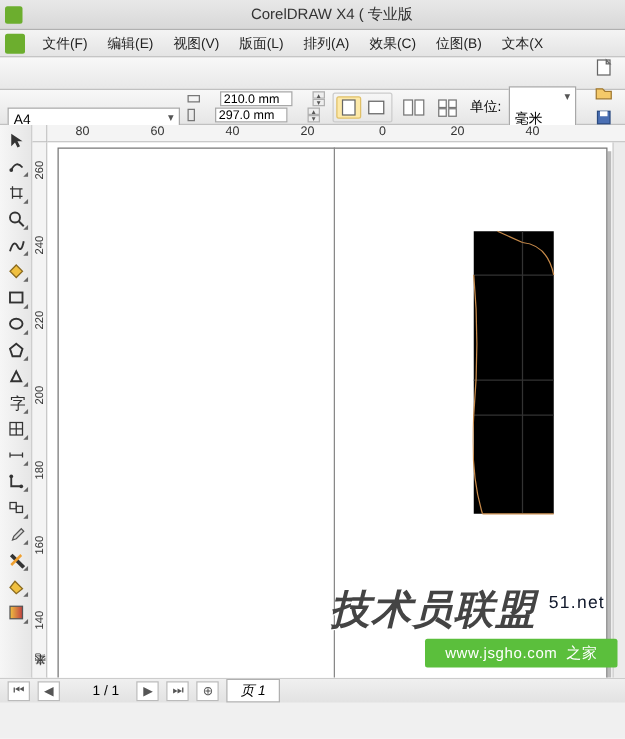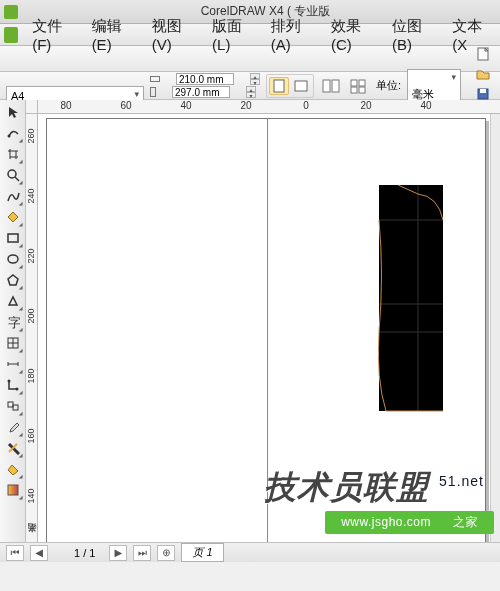--- a/index.html
+++ b/index.html
@@ -6,21 +6,21 @@
 body { width: 500px; height: 591px; background: #f0f0f0; overflow: hidden; position: relative; font-size: 11px; }
 
 
 .titlebar { height: 24px; background: linear-gradient(#e8e8e8,#d8d8d8); display: flex; align-items: center; border-bottom: 1px solid #b0b0b0; gap: 23px; }
 .titlebar .corner-icon { width: 14px; height: 14px; background: #6CAE2E; margin-left: 4px; border-radius: 2px; }
 .titlebar .title { flex: 1; text-align: center; color: #333; font-size: 12px; padding-right: 10px; }
 
 
 .menubar { height: 22px; background: linear-gradient(#f4f4f4,#e4e4e4); border-bottom: 1px solid #b8b8b8; display: flex; align-items: center; padding-left: 4px; }
 .menubar .app-icon { width: 16px; height: 16px; background: #6CAE2E; margin-right: 6px; border-radius: 2px; }
-.menubar .menu-item { padding: 2px 8px; font-size: 15px; color: #222; cursor: default; }
+.menubar .menu-item { padding: 2px 8px; font-size: 11px; color: #222; cursor: default; }
 
 
 .toolbar1 { height: 26px; background: linear-gradient(#f8f8f8,#e8e8e8); border-bottom: 1px solid #c0c0c0; display: flex; align-items: flex-end; padding: 0 6px; gap: 4px; flex-direction: column; }
 .toolbar1 .sep { width: 1px; height: 18px; background: #c4c4c4; margin: 0 2px; }
 .tb-btn { width: 22px; height: 20px; display: flex; align-items: center; justify-content: center; border-radius: 2px; }
 .zoom-box { width: 62px; height: 20px; border: 1px solid #b0b0b0; background: #fff; display: flex; align-items: center; padding: 0 4px; margin-left: 6px; font-size: 11px; position: relative; }
 .zoom-box::after { content:"▾"; position:absolute; right:3px; top:2px; font-size:9px; color:#555; }
 
 
 .propbar { height: 28px; background: linear-gradient(#f8f8f8,#e6e6e6); border-bottom: 1px solid #c0c0c0; display: flex; align-items: center; padding: 0 6px; gap: 6px; font-size: 11px; }
@@ -59,21 +59,21 @@
 .page-divider { position:absolute; left:229px; top:4px; width:1px; height:620px; background:#888;}
 .vscroll { position:absolute; right:0; top:14px; width:10px; bottom:0; background:#ececec; border-left:1px solid #ccc;}
 
 .shape { position:absolute; }
 .shape line, .shape path { stroke:#333; stroke-width:1; fill:none; }
 .shape .curve { stroke:#c78a4a; }
 
 .watermark { position:absolute; right:16px; bottom:32px; font-size:32px; font-weight:900; font-style:italic; color:#444; letter-spacing:1px; text-shadow:1px 1px 0 #fff; font-family:"SimHei",sans-serif; pointer-events:none;}
 .watermark .tail { font-size:14px; color:#0f172a; font-style:normal; font-weight:normal; margin-left:10px; vertical-align: super;}
 .green-band { position:absolute; right:6px; bottom:8px; background:#5BBF3C; color:#fff; font-size:12px; padding:3px 16px; border-radius:2px; font-family:Arial; letter-spacing:0.5px; pointer-events:none;}
-.green-band .suffix { color:#fff; margin-left:22px; }
+.green-band .suffix { color:#fff; margin-left:7px; }
 
 
 .navbar { height: 20px; background:linear-gradient(#f0f0f0,#e2e2e2); border-top:1px solid #c0c0c0; display:flex; align-items:center; padding:0 6px; gap:6px; font-size:11px;}
 .nav-btn { width:18px; height:16px; border:1px solid #bbb; background:#fff; display:flex; align-items:center; justify-content:center; font-size:10px; color:#555;}
 .page-tab { border:1px solid #b0b0b0; background:#fff; padding:1px 10px; font-size:11px;font-style:italic;}
 svg { display:block; }
 </style>
 </head>
 <body>
 

